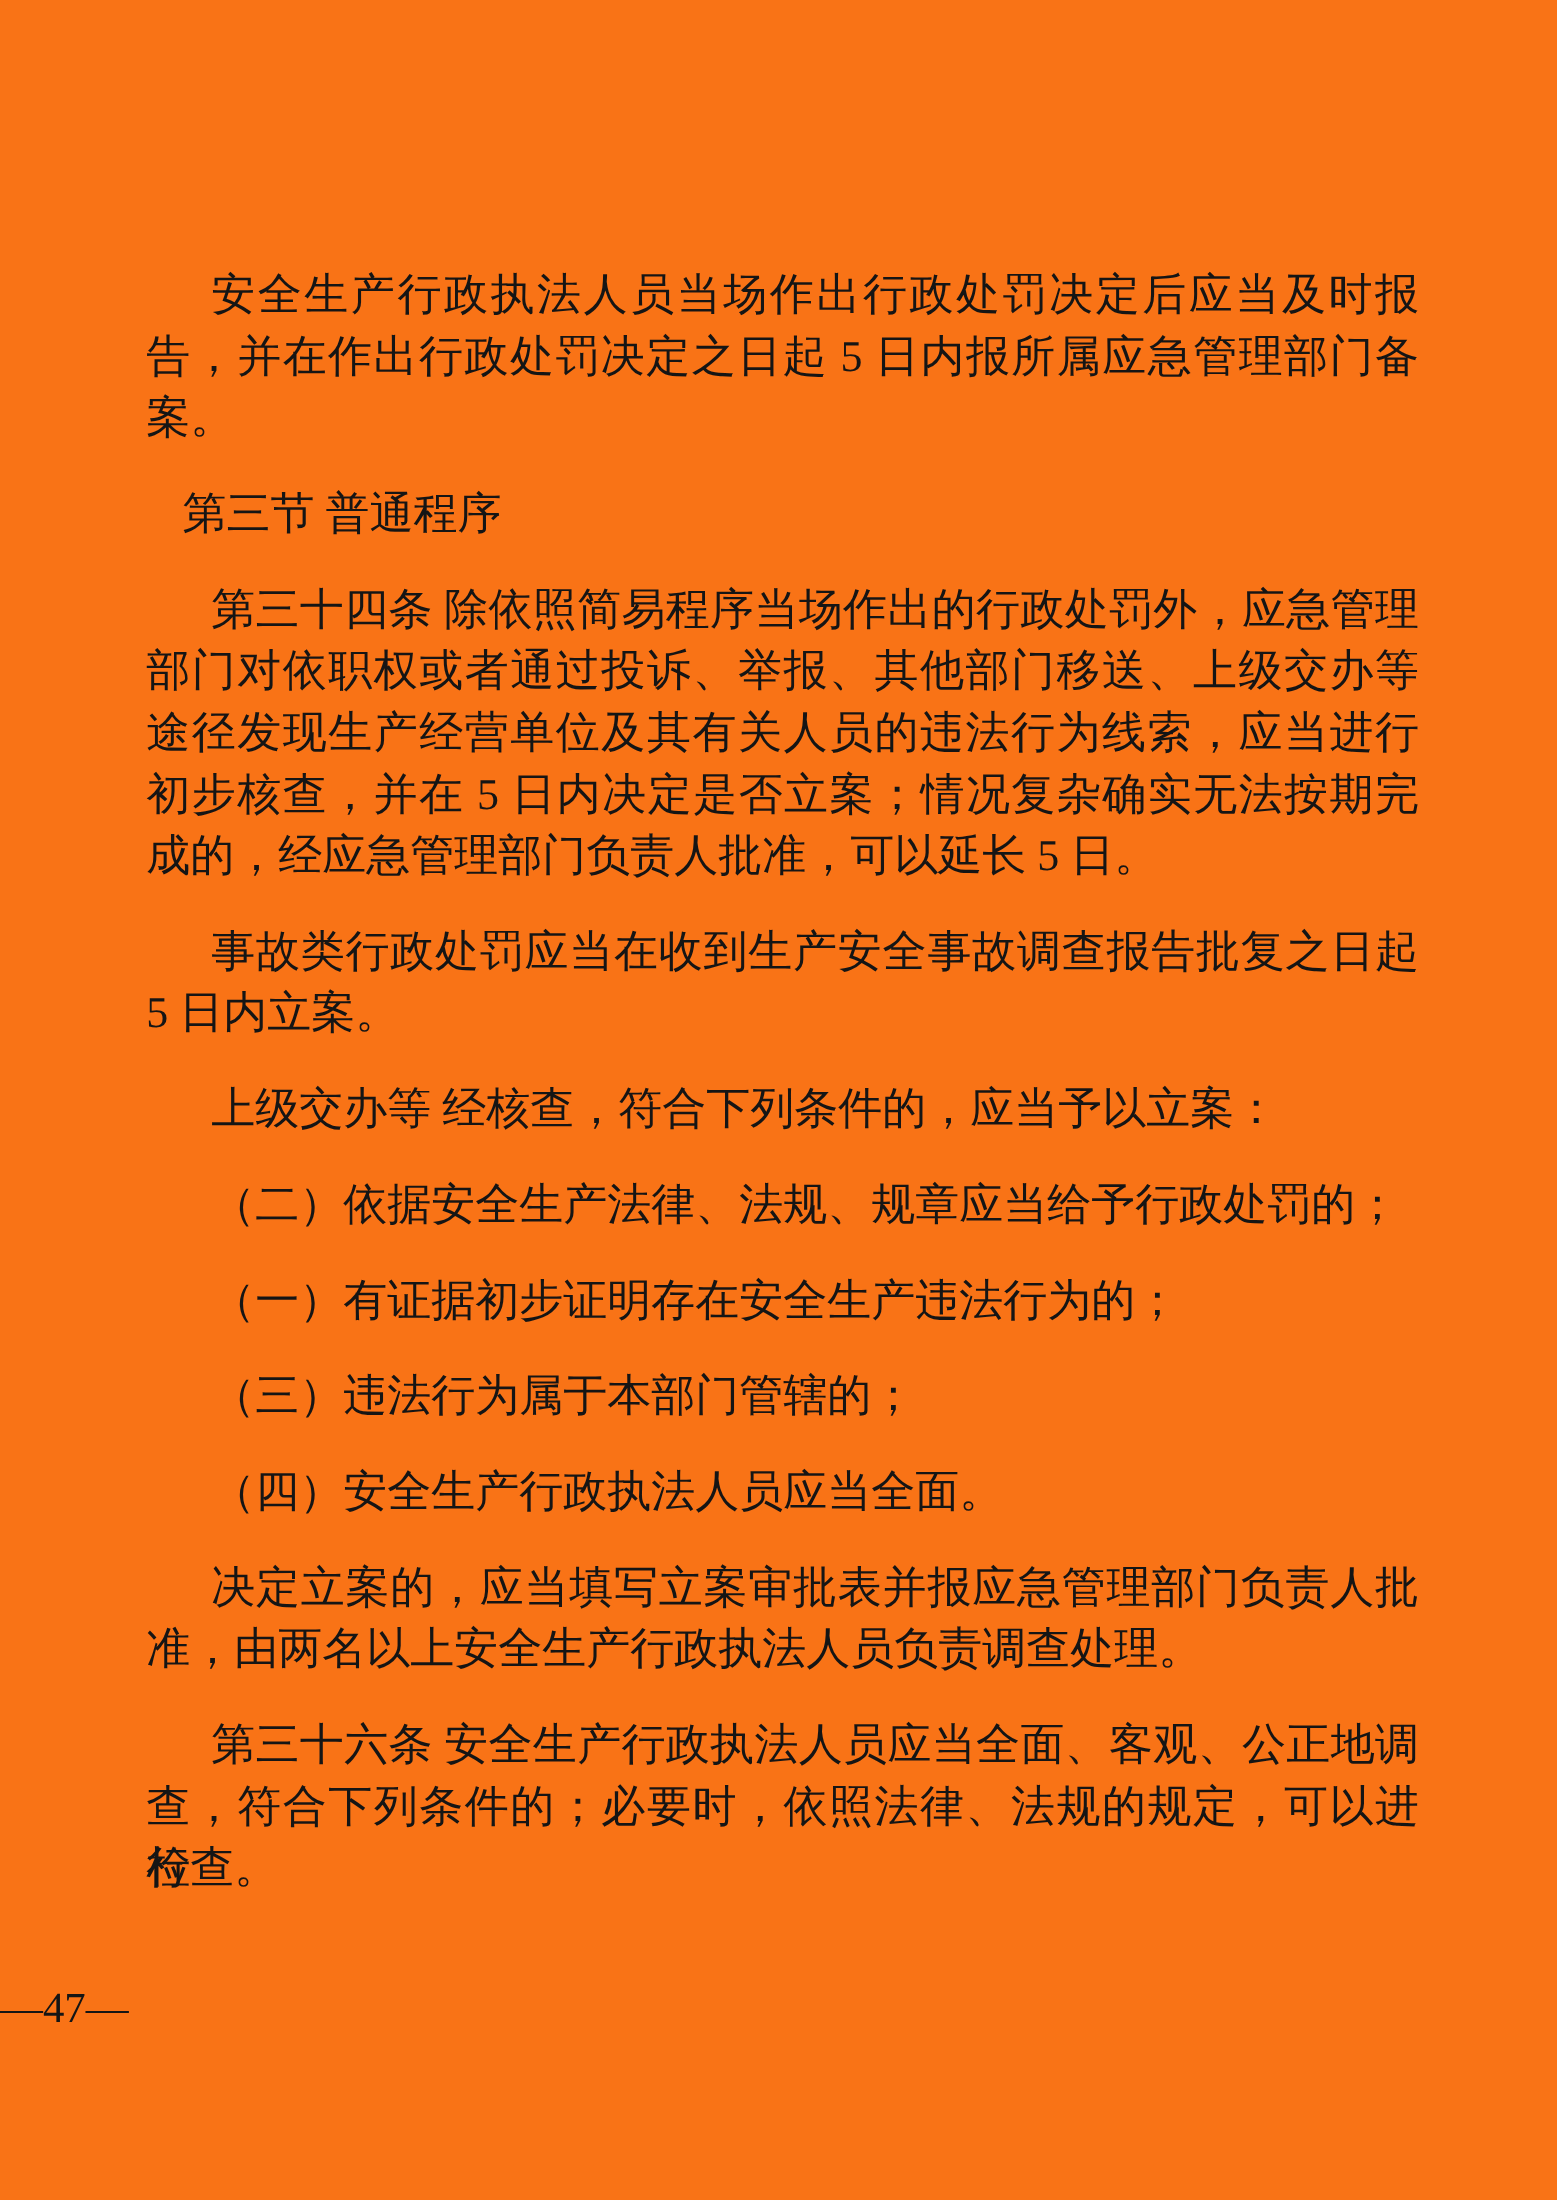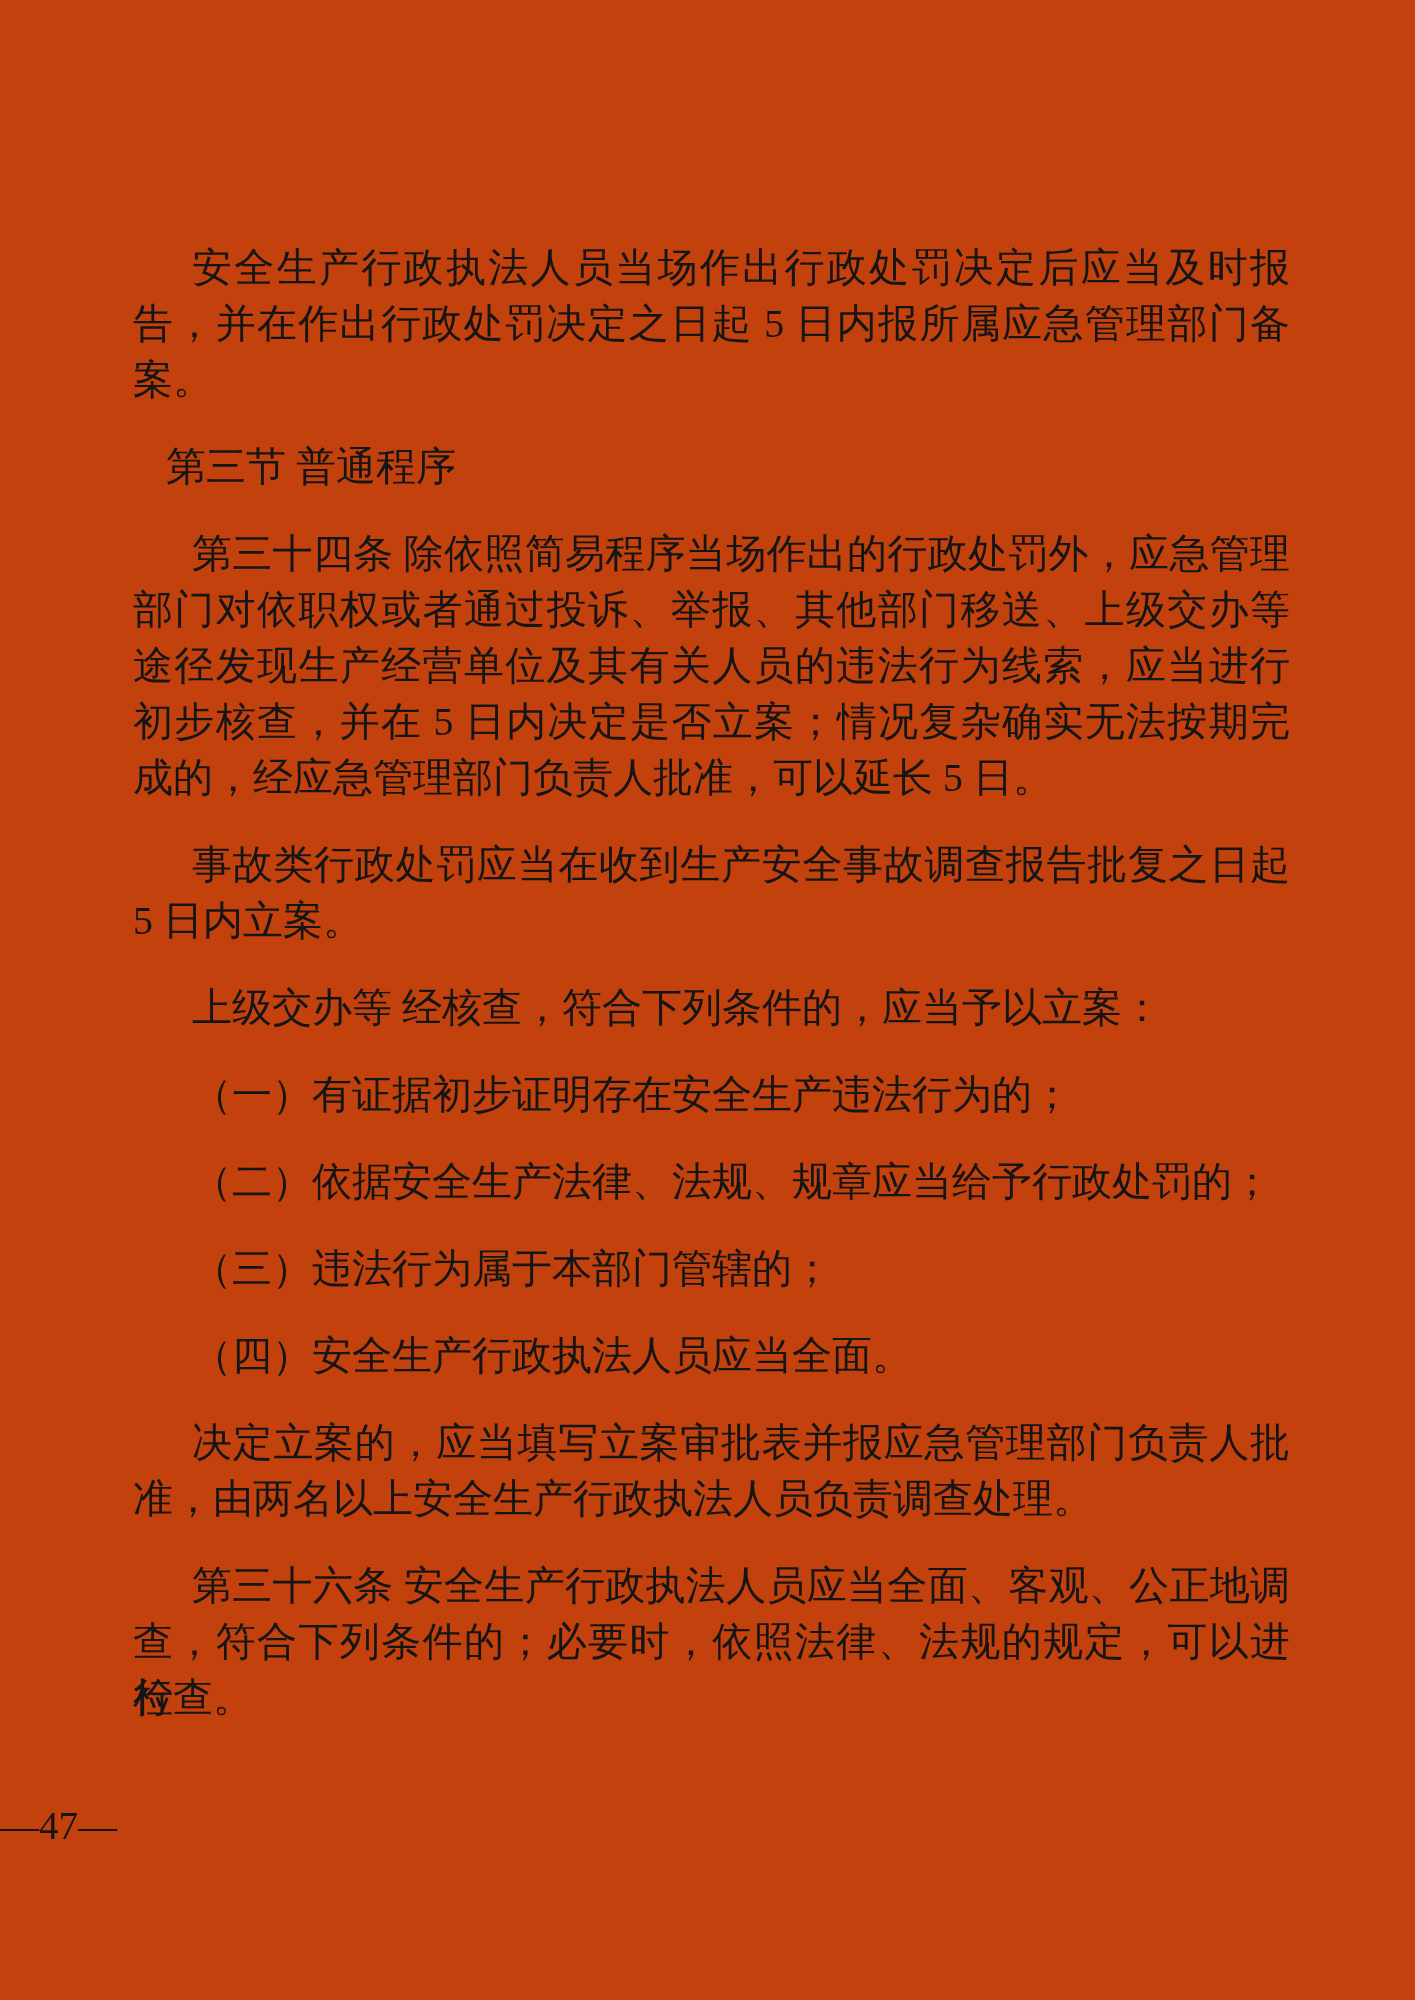--- a/index.html
+++ b/index.html
@@ -1,19 +1,19 @@
 <!DOCTYPE html>
 <html lang="zh"><head>
 <meta charset="utf-8">
 <style>
   html,body{margin:0;padding:0;background:#e8e8e8;}
   .page{
     position:relative;
     width:1415px;height:2000px;
-    background:#c2410c;
+    background:#f97316;
     color:#151515;
     font-family:"Liberation Serif","DejaVu Serif",serif;
     overflow:hidden;
   }
   .text-block{
     position:absolute;
     left:133px;top:240px;
     width:1157px;
     font-size:40px;
   }
@@ -67,25 +67,25 @@
     <div class="para">
       <div class="line indent">事故类行政处罚应当在收到生产安全事故调查报告批复之日起</div>
       <div class="line lastline">5 日内立案。</div>
     </div>
 
     <div class="para">
       <div class="line lastline indent">上级交办等 经核查，符合下列条件的，应当予以立案：</div>
     </div>
 
     <div class="para">
-      <div class="line lastline indent">（一）有证据初步证明存在安全生产违法行为的；</div>
+      <div class="line lastline indent">（二）依据安全生产法律、法规、规章应当给予行政处罚的；</div>
     </div>
 
     <div class="para">
-      <div class="line lastline indent">（二）依据安全生产法律、法规、规章应当给予行政处罚的；</div>
+      <div class="line lastline indent">（一）有证据初步证明存在安全生产违法行为的；</div>
     </div>
 
     <div class="para">
       <div class="line lastline indent">（三）违法行为属于本部门管辖的；</div>
     </div>
 
     <div class="para">
       <div class="line lastline indent">（四）安全生产行政执法人员应当全面。</div>
     </div>
 

